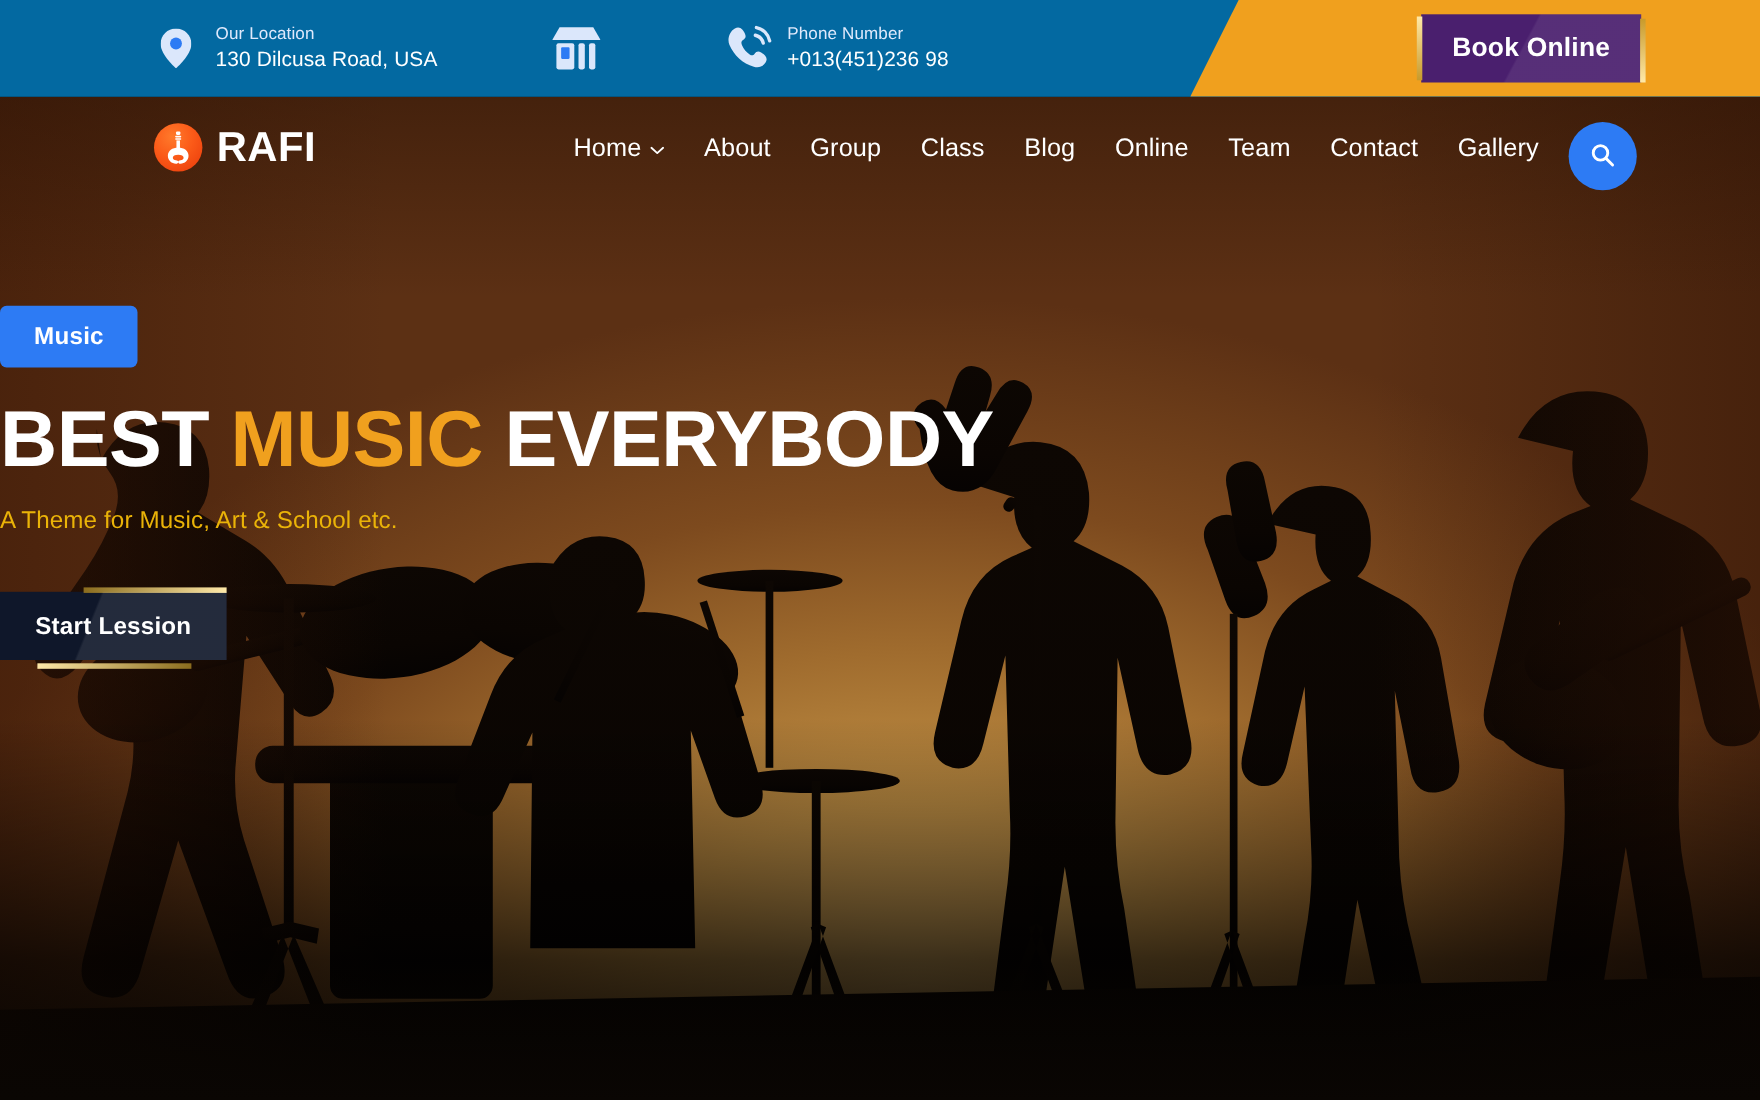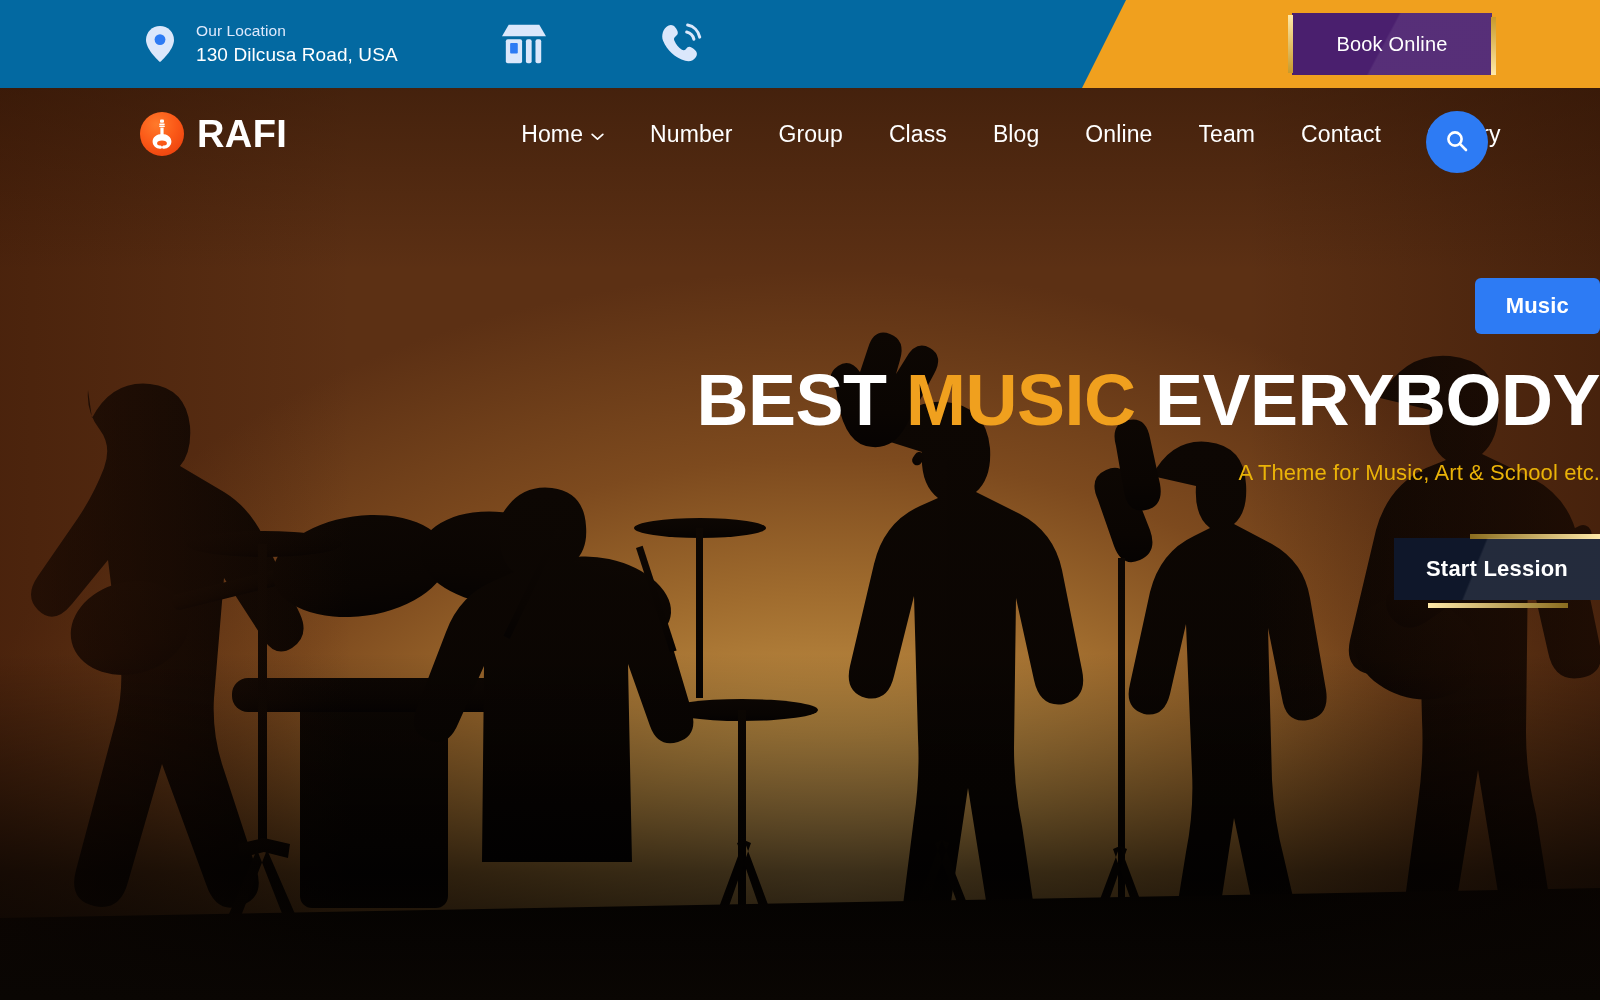--- a/index.html
+++ b/index.html
@@ -37,21 +37,21 @@
     background:linear-gradient(180deg,#ffe9a8,#c89a2a);
   }
   .book-btn::after {
     content:""; position:absolute; right:-4px; top:4px; width:5px; height:58px;
     background:linear-gradient(180deg,#c89a2a,#ffe9a8);
   }
   .book-sheen {
     position:absolute; left:0; top:0; width:200px; height:62px; pointer-events:none;
     background:linear-gradient(118deg, rgba(255,255,255,0) 46%, rgba(255,255,255,.07) 47%, rgba(255,255,255,.07) 100%);
   }
-  .book-label { position:relative; z-index:2; color:#fff; font-size:20px; font-weight:normal; letter-spacing:.2px; }
+  .book-label { position:relative; z-index:2; color:#fff; font-size:24px; font-weight:bold; letter-spacing:.2px; }
 
   
   .hero { position:absolute; left:0; top:88px; width:1600px; height:912px; overflow:hidden; background:#1a0d05; }
   .hero-bg { position:absolute; inset:0; }
   .hero-sky {
     position:absolute; inset:0;
     background:
       radial-gradient(ellipse 900px 620px at 52% 88%, #d8ab5f 0%, #c08f44 26%, #a06c2e 48%, #7d4a1e 70%, #5c3014 100%),
       linear-gradient(180deg,#7a4119 0%, #8d4f1c 32%, #a06a28 62%, #5e3414 100%);
   }
@@ -66,36 +66,36 @@
   
   .nav { position:absolute; left:0; top:88px; width:1600px; height:92px; z-index:30; display:flex; align-items:center;text-align:right; }
   .logo { display:flex; align-items:center; gap:13px; margin-left:140px; cursor:pointer; }
   .logo-mark {
     width:44px; height:44px; border-radius:50%;
     background:radial-gradient(circle at 38% 28%, #ff7a2b 0%, #fb5a18 45%, #e8390a 100%);
     display:flex; align-items:center; justify-content:center; flex:none;
   }
   .logo-text { font-size:38px; font-weight:bold; color:#fff; letter-spacing:.4px; }
 
-  .menu { display:flex; align-items:center; gap:14px; margin-left:218px; }
+  .menu { display:flex; align-items:center; gap:4px; margin-left:218px; }
   .menu-item {
     color:#fff; font-size:23px; padding:0 16px; cursor:pointer; white-space:nowrap;
     display:flex; align-items:center; gap:8px; letter-spacing:.1px;
   }
   .caret { width:13px; height:8px; display:block; margin-top:5px; }
 
   .search-btn {
     position:absolute; right:112px; top:23px; width:62px; height:62px; border-radius:50%;
     background:#2d7bf4; border:none; cursor:pointer; display:flex; align-items:center; justify-content:center;
   }
 
   
   .hero-content {
     position:absolute; left:0; top:88px; width:1600px; height:912px; z-index:20;
-    display:flex; flex-direction:column; align-items:flex-end; padding-top:190px;
+    display:flex; flex-direction:column; align-items:flex-start; padding-top:190px;
   }
   .badge {
     background:#2d7bf4; color:#fff; font-size:22px; font-weight:bold;
     padding:15px 31px; border-radius:6px; letter-spacing:.2px;
   }
   .headline {
     margin-top:28px; font-size:72px; font-weight:bold; color:#ffffff;
     letter-spacing:-0.5px; line-height:1.06; text-align:center; white-space:nowrap;
   }
   .headline .hl { color:#f0a01e; }
@@ -244,20 +244,24 @@
         </span>
       </div>
 
       <div class="info-block phone">
         <span class="info-ico">
           <svg width="46" height="42" viewBox="0 0 46 42" fill="currentColor">
             <path d="M10.5 2c5-2.6 8 1.4 9.6 5 1.4 3.2.3 4.6-1.8 6.1-1.7 1.2-2 2.6-1 4.8 1.6 3.6 4 6.6 7.3 8.8 1.9 1.3 3.4 1.1 4.7-.6 1.7-2.2 3.2-3 6.2-1.3 3.5 2 7 5.3 4.2 9.7-2.5 3.9-6.6 5.4-11.2 4C18 35.6 9.4 27.4 5.3 17.6 3.1 12.3 5.3 4.7 10.5 2z"></path>
             <path d="M30 8.5c3.7.9 6.6 3.8 7.5 7.5" stroke="currentColor" stroke-width="3.2" fill="none" stroke-linecap="round"></path>
             <path d="M31 1.2c6.3 1.2 11.3 6.2 12.6 12.6" stroke="currentColor" stroke-width="3.2" fill="none" stroke-linecap="round"></path>
           </svg>
+        </span>
+        <span class="info-txt">
+          <span class="info-label" style="display:block">Phone Number</span>
+          <span class="info-value" style="display:block">+013(451)236 98</span>
         </span>
       </div>
     </div>
 
     <div class="book-wrap">
       <button class="book-btn">
         <span class="book-sheen"></span>
         <span class="book-label">Book Online</span>
       </button>
     </div>
@@ -279,21 +283,21 @@
     </div>
 
     <div class="menu">
       <a class="menu-item">
         <span>Home</span>
         <svg class="caret" viewBox="0 0 14 9">
           <path d="M1 1.5 L7 7 L13 1.5" stroke="#fff" stroke-width="1.9" fill="none" stroke-linecap="round" stroke-linejoin="round"></path>
         </svg>
       </a>
       <a class="menu-item">
-        <span>Number</span>
+        <span>About</span>
       </a>
       <a class="menu-item">
         <span>Group</span>
       </a>
       <a class="menu-item">
         <span>Class</span>
       </a>
       <a class="menu-item">
         <span>Blog</span>
       </a>

